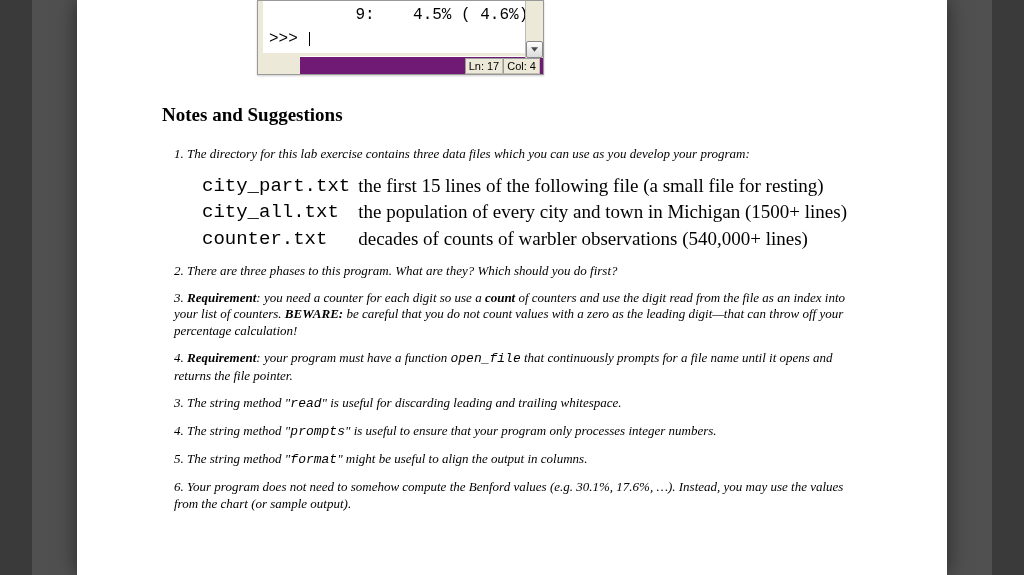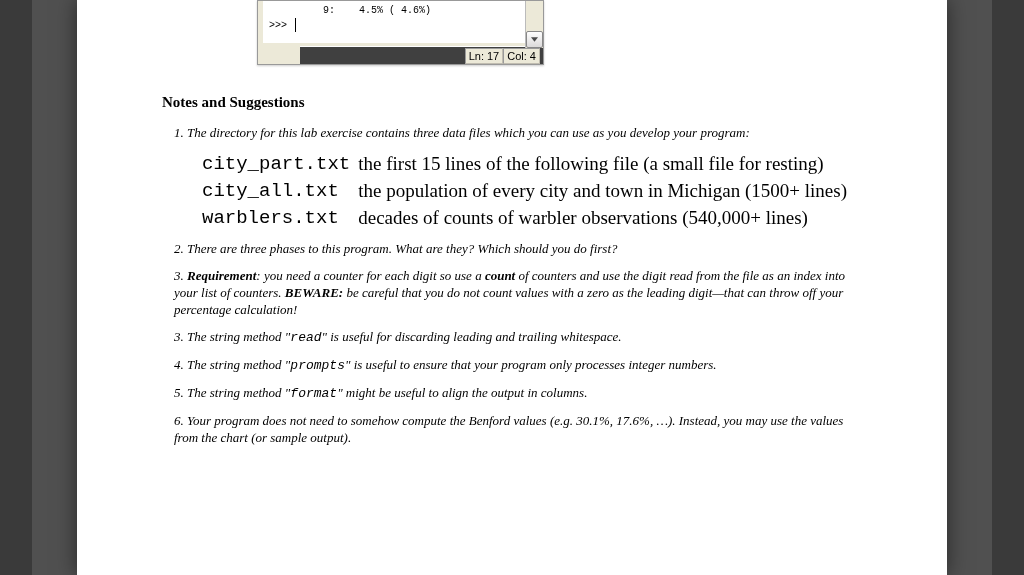--- a/index.html
+++ b/index.html
@@ -43,21 +43,21 @@
     background: #ece9d8;
     border: 1px solid #999;
     position: relative;
     box-shadow: 0 1px 2px rgba(0,0,0,0.2);
   }
   .code-inner {
     background: #fff;
     margin: 0 18px 3px 5px;
     border: none;
     font-family: 'Courier New', monospace;
-    font-size: 10px;
+    font-size: 16px;
     padding: 2px 6px 2px 6px;
     min-height: 38px;
     line-height: 1.5;
     white-space: pre;
   }
   .scrollbar-track {
     position: absolute;
     right: 0;
     top: 0;
     bottom: 16px;
@@ -74,21 +74,21 @@
     background: linear-gradient(#fefefe, #dcdada);
     border: 1px solid #888;
     border-radius: 2px;
     box-sizing: border-box;
     display: flex;
     align-items: center;
     justify-content: center;
   }
   .scroll-down-btn svg { width: 7px; height: 5px; }
   .status-bar {
-    background: #404040;
+    background: #701a75;
     border-top: 1px solid #fff;
     font-family: Tahoma, sans-serif;
     font-size: 11px;
     text-align: right;
     padding: 1px 3px;
     height: 15px;
     margin-left: 42px;
   }
   .status-cell {
     display: inline-block;
@@ -104,22 +104,22 @@
     display: inline-block;
     width: 1px;
     height: 14px;
     background: #000;
     vertical-align: middle;
     margin-left: 2px;
   }
   .heading {
     font-weight: bold;
     margin-top: 28px;
-    margin-bottom: 12px;
-    font-size: 15px;
+    margin-bottom: 18px;
+    font-size: 19px;
   }
   .para { margin: 10px 12px; font-style: italic; }
   .file-table {
     margin: 6px 0 6px 40px;
     font-size: 19px;
     border-collapse: collapse;
   }
   .file-table td { padding: 1px 8px 1px 0; vertical-align: top; }
   .mono { font-family: 'Courier New', monospace; }
   b { font-weight: bold; }
@@ -155,30 +155,31 @@
       <tbody>
           <tr>
         <td class="mono">city_part.txt</td>
         <td>the first 15 lines of the following file (a small file for resting)</td>
       </tr>
       <tr>
         <td class="mono">city_all.txt</td>
         <td>the population of every city and town in Michigan (1500+ lines)</td>
       </tr>
       <tr>
-        <td class="mono">warblers.txt</td>
+        <td class="mono">counter.txt</td>
         <td>decades of counts of warbler observations (540,000+ lines)</td>
       </tr>
     </tbody>
       </table>
 
     <div class="para">2.  There are three phases to this program.  What are they?  Which should you do first?</div>
 
     <div class="para"><span>3.  </span><b>Requirement</b><span>: you need a counter for each digit so use a </span><b>count</b><span> of counters and use the digit read from the file as an index into your list of counters. </span><b>BEWARE:</b><span> be careful that you do not count values with a zero as the leading digit—that can throw off your percentage calculation!</span></div>
 
+    <div class="para"><span>4. </span><b>Requirement</b><span>: your program must have a function </span><span class="mono">open_file</span><span> that continuously prompts for a file name until it opens and returns the file pointer.</span></div>
 
     <div class="para"><span>3.  The string method "</span><span class="mono">read</span><span>" is useful for discarding leading and trailing whitespace.</span></div>
 
     <div class="para"><span>4.  The string method "</span><span class="mono">prompts</span><span>" is useful to ensure that your program only processes integer numbers.</span></div>
 
     <div class="para"><span>5.  The string method "</span><span class="mono">format</span><span>" might be useful to align the output in columns.</span></div>
 
     <div class="para">6.  Your program does not need to somehow compute the Benford values (e.g. 30.1%, 17.6%, …). Instead, you may use the values from the chart (or sample output).</div>
 
   </div>

